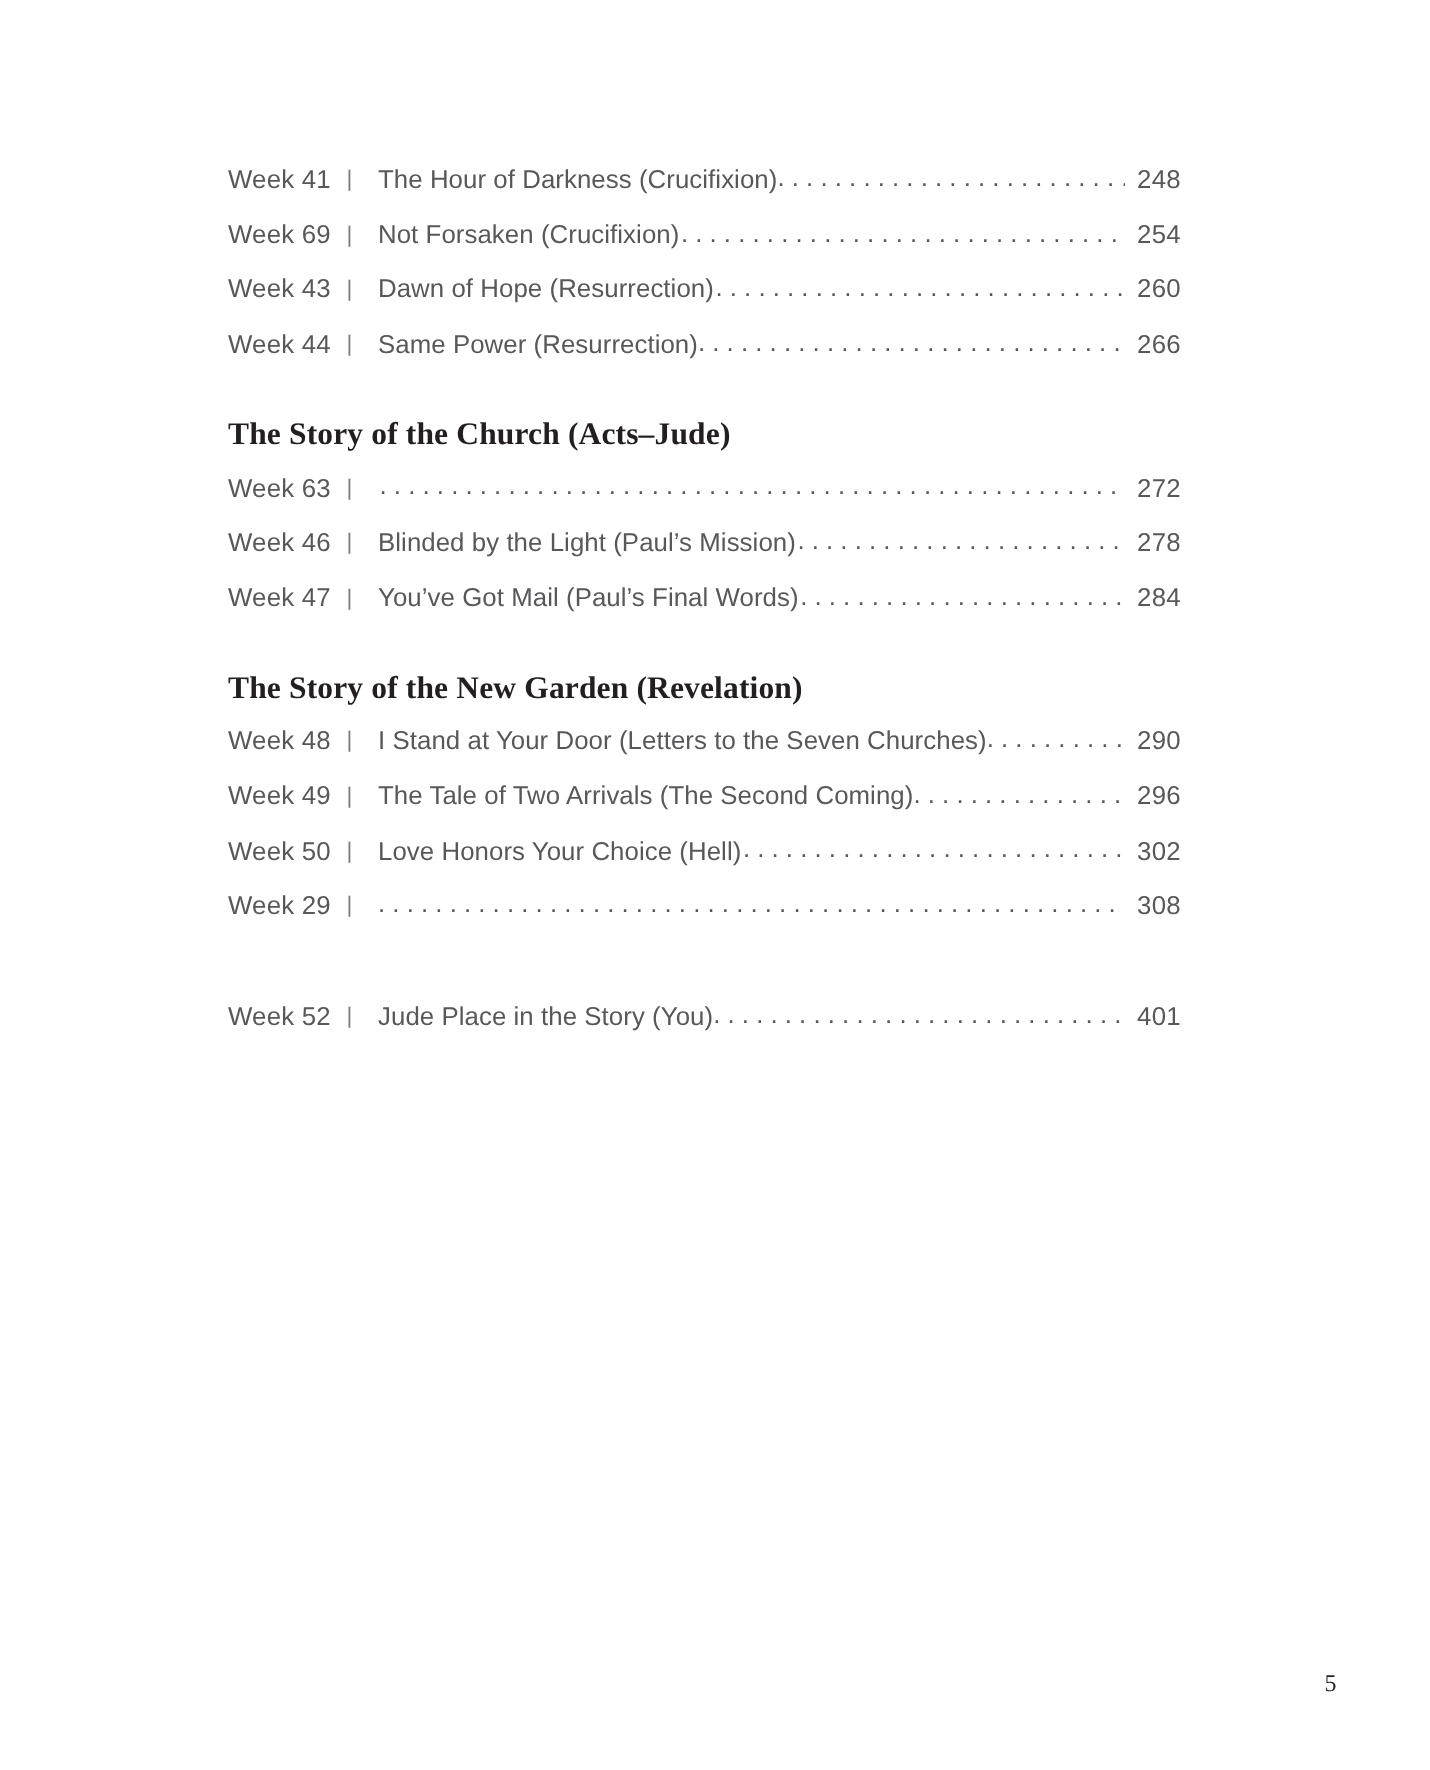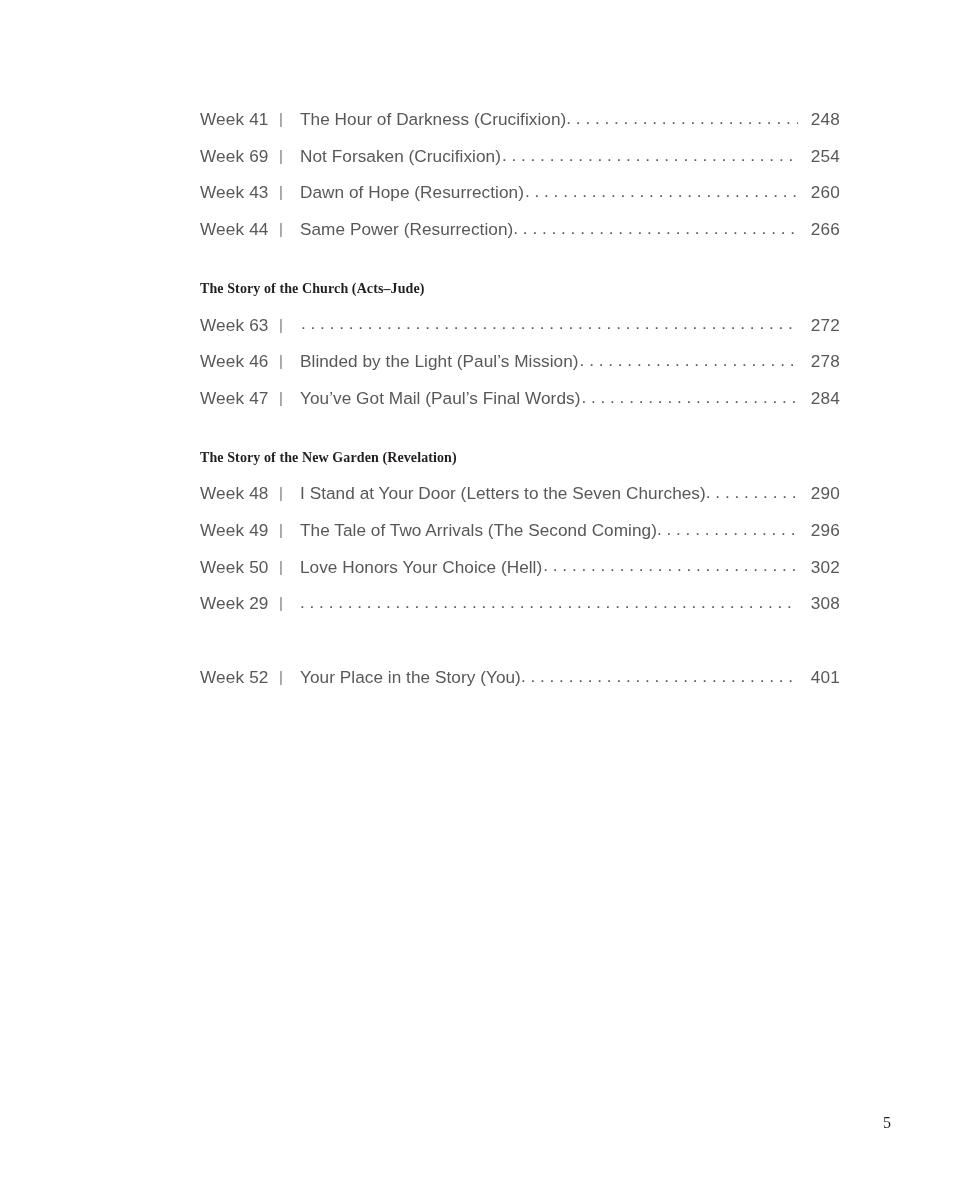--- a/index.html
+++ b/index.html
@@ -17,27 +17,26 @@
   .page {
     position: absolute;
     inset: 0;
     background: #ffffff;
   }
   .toc {
     position: absolute;
     left: 152px;
     top: 108px;
     width: 640px;
-    margin-left: 48px;
   }
   
   .section-heading {
     font-family: "Liberation Serif", "DejaVu Serif", serif;
     font-weight: 700;
-    font-size: 14px;
+    font-size: 21px;
     color: #231f20;
     letter-spacing: 0.1px;
     margin: 0;
     padding: 0;
     line-height: 1;
     height: 36px;
     display: flex;
     align-items: center;
   }
   .heading-block {
@@ -85,21 +84,21 @@
     left: 0;
     top: 0;
     white-space: nowrap;
     color: #58585b;
     letter-spacing: 0px;
     font-size: 17.2px;
   }
   .entry-page {
     flex: 0 0 auto;
     min-width: 34px;
-    text-align: right;
+    text-align: left;
     padding-left: 7px;
     letter-spacing: 0.2px;
   }
   
   .entry.tight .entry-leader { margin-left: 0; }
   .gap-block { height: 37px; }
 
   
   .folio {
     position: absolute;
@@ -194,21 +193,21 @@
       <div class="entry tight">
         <span class="entry-week">Week 29</span>
         <span class="entry-sep">|</span>
         <span class="entry-leader"></span>
         <span class="entry-page">308</span>
       </div>
       <div class="gap-block"></div>
       <div class="entry tight">
         <span class="entry-week">Week 52</span>
         <span class="entry-sep">|</span>
-        <span class="entry-title">Your Place in the Story (You)</span>
+        <span class="entry-title">Jude Place in the Story (You)</span>
         <span class="entry-leader"></span>
         <span class="entry-page">401</span>
       </div>
     </div>
 
   <div class="folio">5</div>
 
 </div>
 
 </body></html>

